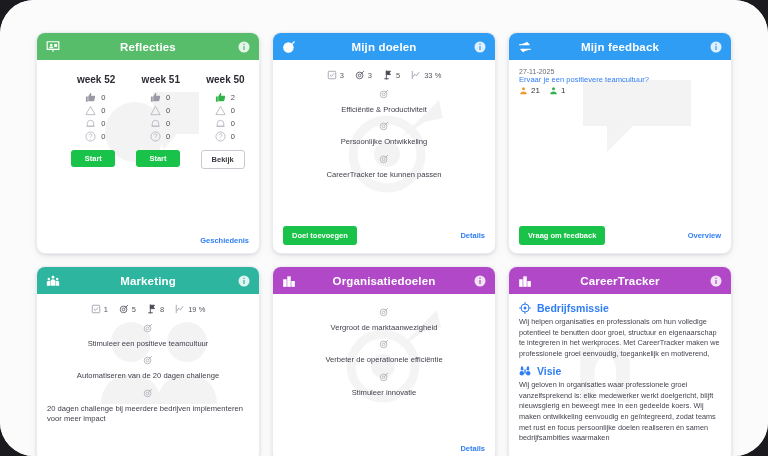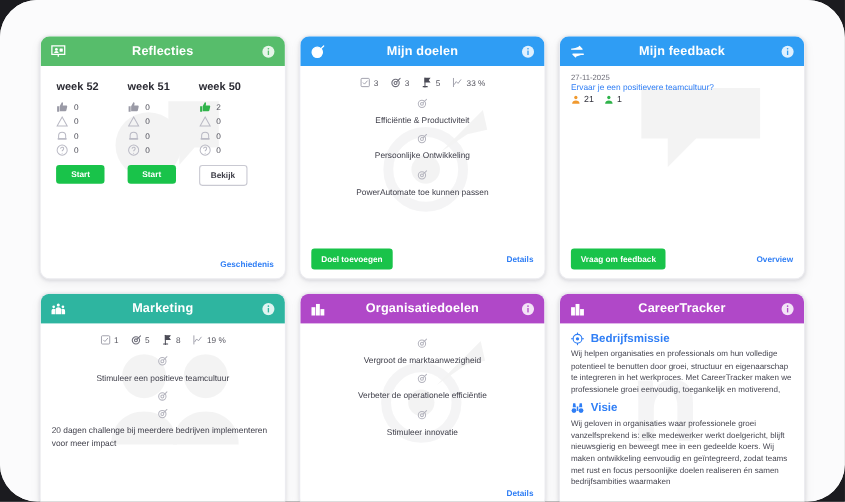--- a/index.html
+++ b/index.html
@@ -71,21 +71,21 @@
   }
   
   .wm {
     position: absolute; opacity: .045; pointer-events: none;
     color: #1a1a2e; line-height: 1; user-select:none; z-index:0;
   }
   .wm svg { display:block; }
 
   
   .weeks { display: flex; justify-content: space-around; padding: 6px 4px 0 4px; position: relative; z-index: 1;}
-  .wcol { display: flex; flex-direction: column; align-items: flex-start; width: 33%; }
+  .wcol { display: flex; flex-direction: column; align-items: flex-end; width: 33%; }
   .wlabel { font-size: 10px; font-weight: 700; color: #2b2b33; margin-bottom: 6px; }
   .srow { display: flex; align-items: center; gap: 5px; height: 13px; width: 30px; }
   .srow .ic { width: 11px; height: 11px; }
   .srow .ic svg { width: 11px; height: 11px; display:block; }
   .srow .num { font-size: 7.5px; color: #4a4a55; }
   .wbtn {
     margin-top: 7px; font-size: 7.5px; font-weight: 700; padding: 4px 0;
     width: 44px; text-align: center; border-radius: 3px; cursor: pointer;
     font-family: inherit;
   }
@@ -378,21 +378,21 @@
           <span class="tx">Persoonlijke Ontwikkeling</span>
         </div>
         <div class="gitem">
           <span class="ic">
                   <svg viewBox="0 0 24 24" fill="none" stroke="#b3b3bd" stroke-width="2.2">
                     <circle cx="11" cy="13" r="8"></circle>
                     <circle cx="11" cy="13" r="3.2"></circle>
                     <path d="M14 10l7-7" stroke-linecap="round"></path>
                   </svg>
                 </span>
-          <span class="tx">PowerAutomate toe kunnen passen</span>
+          <span class="tx">CareerTracker toe kunnen passen</span>
         </div>
       </div>
     </div>
     <div class="card-foot">
       <button class="pill">Doel toevoegen</button>
       <a class="link">Details</a>
     </div>
   </div>
 
   <div class="card">
@@ -533,20 +533,21 @@
           <span class="tx">Stimuleer een positieve teamcultuur</span>
         </div>
         <div class="gitem">
           <span class="ic">
                   <svg viewBox="0 0 24 24" fill="none" stroke="#b3b3bd" stroke-width="2.2">
                     <circle cx="11" cy="13" r="8"></circle>
                     <circle cx="11" cy="13" r="3.2"></circle>
                     <path d="M14 10l7-7" stroke-linecap="round"></path>
                   </svg>
                 </span>
+          <span class="tx">Automatiseren van de 20 dagen challenge</span>
         </div>
         <div class="gitem">
           <span class="ic">
                   <svg viewBox="0 0 24 24" fill="none" stroke="#b3b3bd" stroke-width="2.2">
                     <circle cx="11" cy="13" r="8"></circle>
                     <circle cx="11" cy="13" r="3.2"></circle>
                     <path d="M14 10l7-7" stroke-linecap="round"></path>
                   </svg>
                 </span>
           <span class="tx">20 dagen challenge bij meerdere bedrijven implementeren voor meer impact</span>

